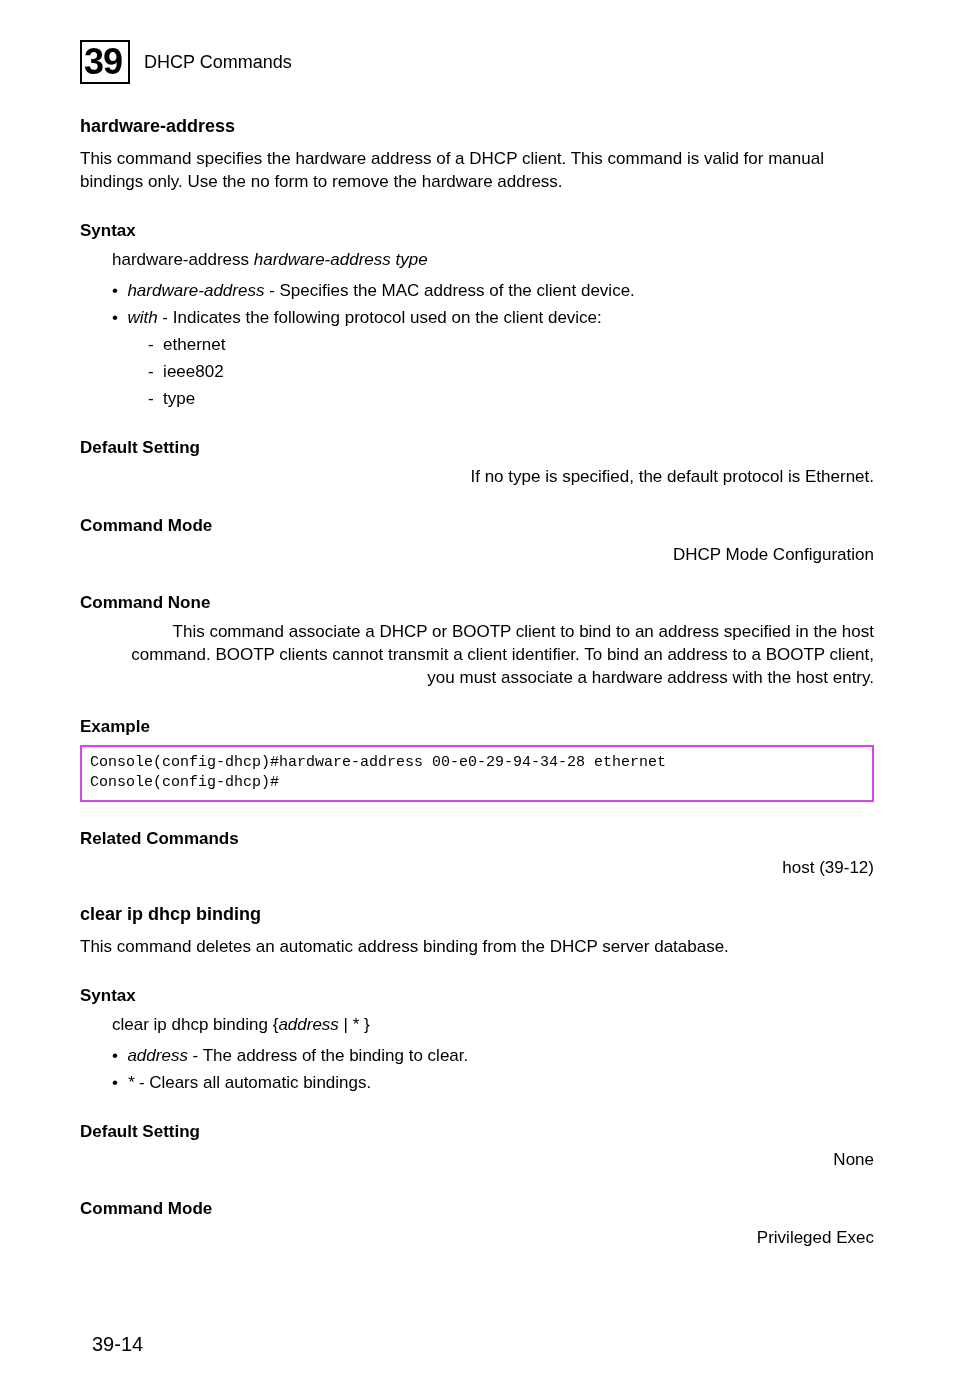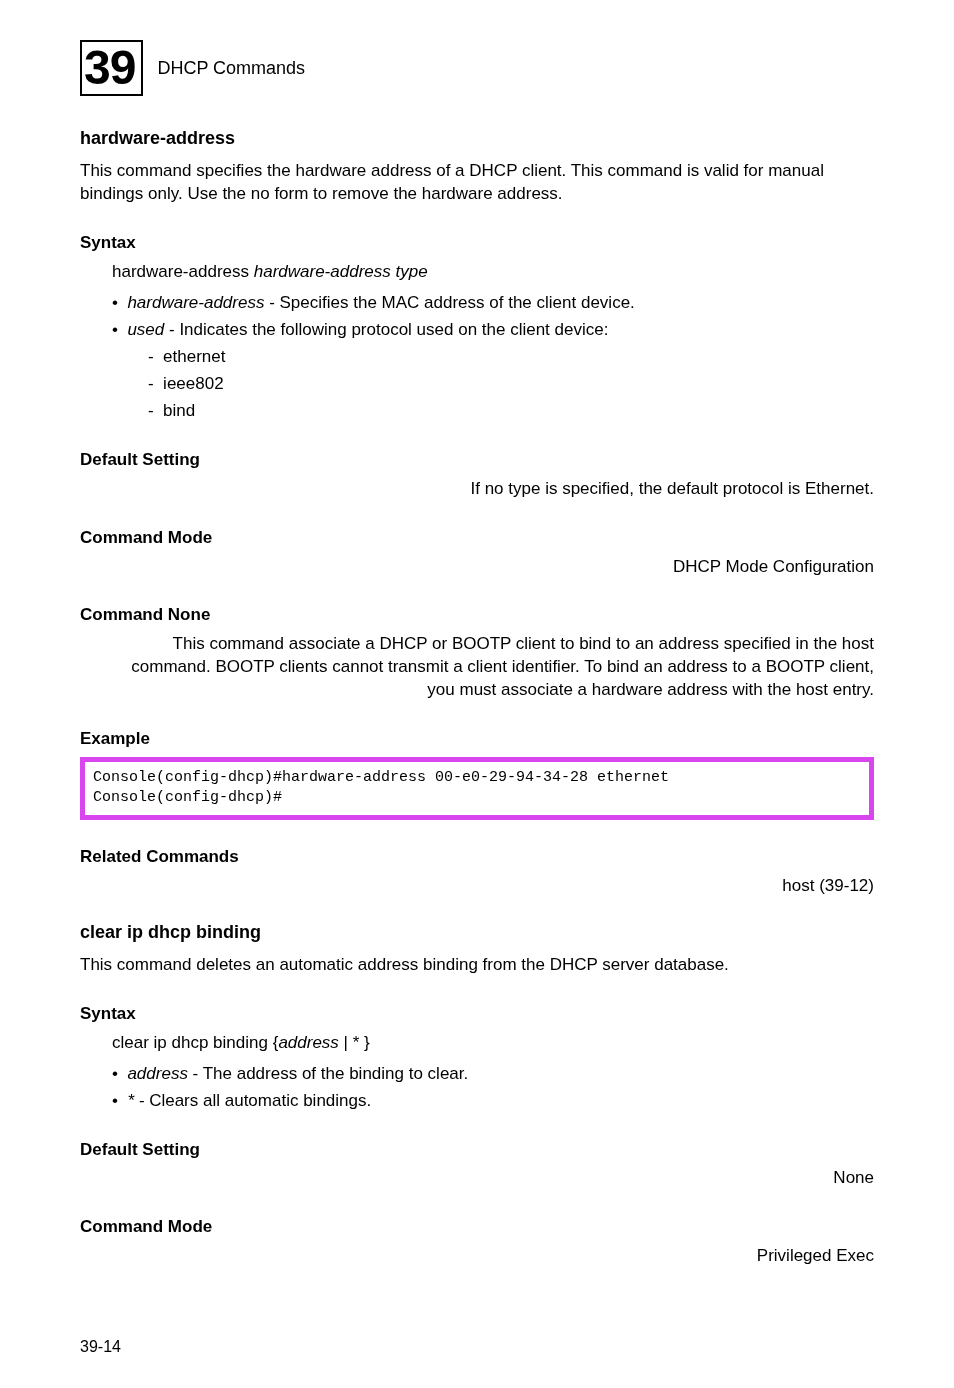--- a/index.html
+++ b/index.html
@@ -15,21 +15,21 @@
     }
     .header {
       display: flex;
       align-items: center;
       margin-bottom: 30px;
     }
     .chapter-box {
       border: 2px solid #000;
       padding: 2px 6px 2px 2px;
       font-weight: 900;
-      font-size: 48px;
+      font-size: 36px;
       margin-right: 14px;
       line-height: 1;
       font-family: Arial, Helvetica, sans-serif;
       letter-spacing: -1px;
     }
     .header-title {
       font-size: 18px;
       text-align: right;
     }
     .section-heading {
@@ -47,37 +47,37 @@
       margin-top: 26px;
       margin-bottom: 6px;
     }
     .syntax-line {
       margin-bottom: 2px;
     }
     .syntax-block { margin-left: 32px; margin-bottom: 8px; }
     .italic { font-style: italic; }
     .bold { font-weight: normal; }
     .code-block {
-      border: 5px solid #d946ef;
+      border: 2px solid #d946ef;
       padding: 6px 8px;
       font-family: "Courier New", monospace;
       font-size: 15px;
       margin-top: 6px;
       margin-bottom: 12px;
       white-space: pre;
       line-height: 1.35;
     }
     .indent-text { margin-left: 51px; margin-bottom: 10px; text-align: right; }
     .bullet-item { margin-left: 50px; text-indent: -18px; margin-bottom: 4px;}
     .dash-item { margin-left: 86px; text-indent: -18px; margin-bottom: 4px;}
     .page-num {
       position: absolute;
       bottom: 30px;
-      left: 80px;
-      font-size: 16px;
+      left: 92px;
+      font-size: 20px;
     }
   </style>
 </head>
 <body>
 
 <div class="header">
   <div class="chapter-box">
     <span>39</span>
   </div>
   <span class="header-title">DHCP Commands</span>
@@ -94,31 +94,31 @@
   <div class="syntax-line">
     <span class="bold">hardware-address</span>
     <span class="italic">hardware-address type</span>
   </div>
 </div>
 
 <div class="bullet-item">
   <span>•&nbsp;&nbsp;</span><span class="italic">hardware-address</span><span> - Specifies the MAC address of the client device.</span>
 </div>
 <div class="bullet-item">
-  <span>•&nbsp;&nbsp;</span><span class="italic">used</span><span> - Indicates the following protocol used on the client device:</span>
+  <span>•&nbsp;&nbsp;</span><span class="italic">with</span><span> - Indicates the following protocol used on the client device:</span>
 </div>
 
 <div class="dash-item">
   <span>-&nbsp;&nbsp;</span><span>ethernet</span>
 </div>
 <div class="dash-item">
   <span>-&nbsp;&nbsp;</span><span>ieee802</span>
 </div>
 <div class="dash-item">
-  <span>-&nbsp;&nbsp;</span><span>bind</span>
+  <span>-&nbsp;&nbsp;</span><span>type</span>
 </div>
 
 <div class="sub-heading">Default Setting</div>
 <div class="indent-text">If no type is specified, the default protocol is Ethernet.</div>
 
 <div class="sub-heading">Command Mode</div>
 <div class="indent-text">DHCP Mode Configuration</div>
 
 <div class="sub-heading">Command None</div>
 <div class="indent-text">

